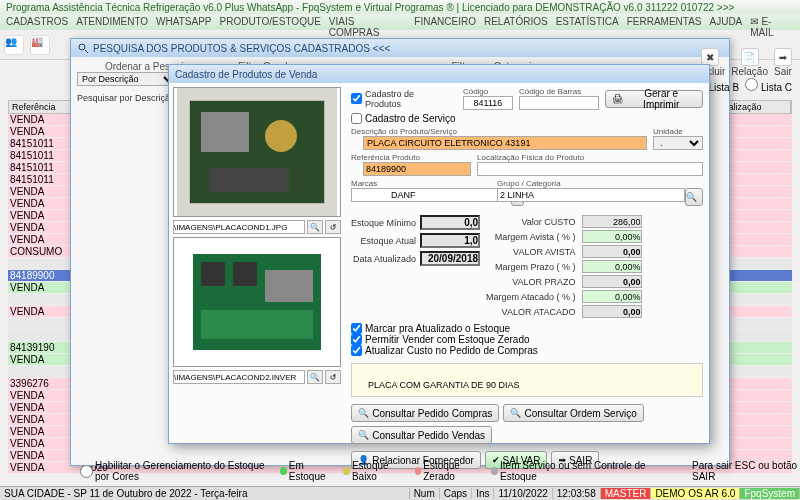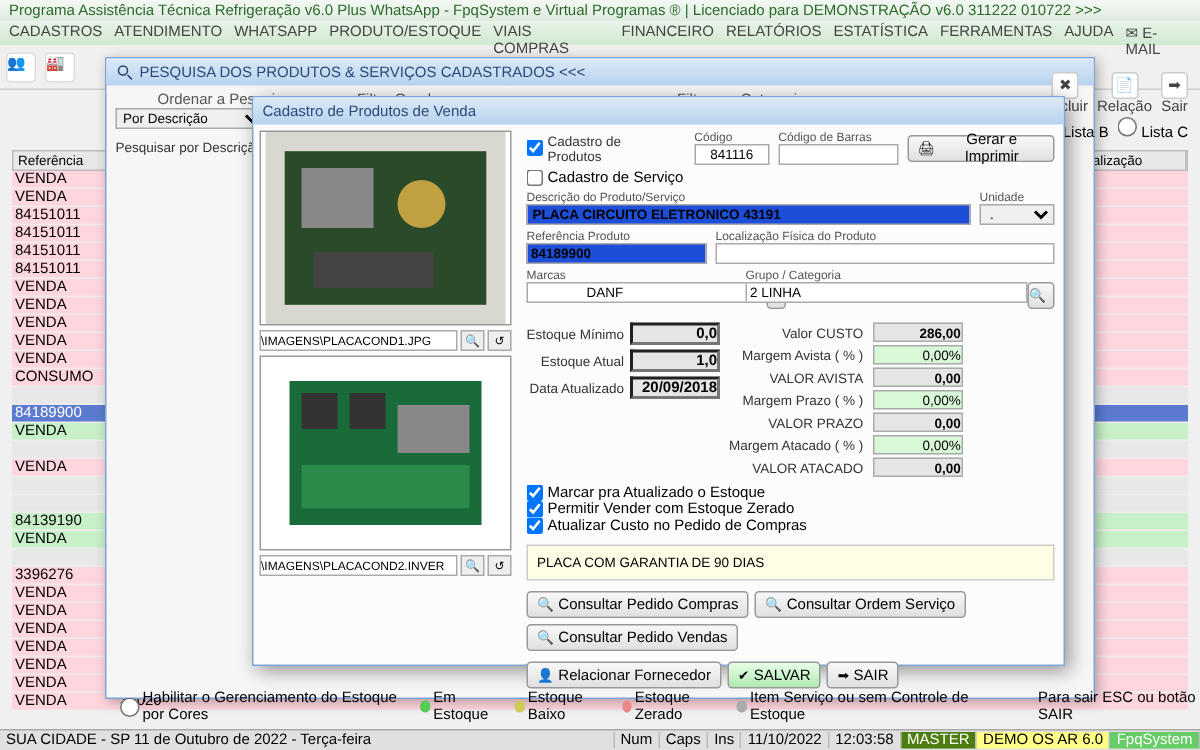--- a/index.html
+++ b/index.html
@@ -44,25 +44,25 @@
 .row { display:flex; gap:6px; align-items:center; }
 .row label { font-size:9px; color:#333; }
 .fld { display:flex; flex-direction:column; }
 .fld label { font-size:8px; color:#555; }
 .fld input, .fld select { height:14px; border:1px solid #aaa; font-size:9px; padding:0 2px; }
 .chk { display:flex; align-items:center; gap:3px; font-size:9px; }
 .chk input { width:11px; height:11px; }
 .btn { height:18px; background:linear-gradient(#f8f8f8,#e0e0e0); border:1px solid #999; border-radius:3px; font-size:9px; padding:0 6px; display:inline-flex; align-items:center; gap:3px; }
 .yel { background:#e5e5e5; font-weight:bold; text-align:right; }
 .grn { background:#d8f8d8; text-align:right; }
-.desc-box { background:#1d4ed8; border:1px solid #aaa; height:14px; font-size:9px; font-weight:bold; padding:1px 3px; }
+.desc-box { background:#fdba74; border:1px solid #aaa; height:14px; font-size:9px; font-weight:normal; padding:1px 3px;margin-left:12px; }
 .values { display:grid; grid-template-columns:auto 60px; gap:2px 6px; font-size:9px; align-items:center; }
 .values label { text-align:right; }
 .values input { height:13px; border:1px solid #aaa; text-align:right; font-size:9px; }
-.note-box { background:#fffde6; border:1px solid #ccc; height:30px; font-size:9px; padding:6px; margin-top:4px; }
+.note-box { background:#fffde6; border:1px solid #ccc; height:30px; font-size:9px; padding:16px; margin-top:4px; }
 .action-row { display:flex; gap:4px; margin-top:4px; flex-wrap:wrap; }
 .statusbar { position:absolute; bottom:0; left:0; width:800px; height:14px; background:#e0e0e0; border-top:1px solid #aaa; display:flex; font-size:8px; align-items:center;}
 .statusbar div { padding:0 4px; border-right:1px solid #bbb; }
 .legend { position:absolute; bottom:18px; left:80px; display:flex; gap:10px; font-size:8px; align-items:center;}
 .legend span { display:flex; align-items:center; gap:2px;}
 .sw-dot{width:8px;height:8px;border-radius:50%;display:inline-block;}
 </style>
 </head>
 <body>
 
@@ -364,21 +364,21 @@
         <div style="display:grid;grid-template-columns:auto 60px;gap:3px 4px;font-size:9px;align-items:center">
           <label style="text-align:right">Estoque Mínimo</label>
             <input class="yel" value="0,0" style="">
           <label style="text-align:right">Estoque Atual</label>
             <input class="yel" value="1,0" style="">
           <label style="text-align:right">Data Atualizado</label>
             <input class="yel" value="20/09/2018" style="">
         </div>
         <div class="values">
           <label>Valor CUSTO</label>
-            <input class="yel" style="font-weight: bold;" value="286,00">
+            <input class="yel" style="font-weight: normal;" value="286,00">
           <label>Margem Avista ( % )</label>
             <input class="grn" value="0,00%" style="">
           <label>VALOR AVISTA</label>
             <input class="yel" value="0,00" style="">
           <label>Margem Prazo ( % )</label>
             <input class="grn" value="0,00%" style="">
           <label>VALOR PRAZO</label>
             <input class="yel" value="0,00" style="">
           <label>Margem Atacado ( % )</label>
             <input class="grn" value="0,00%" style="">
@@ -442,16 +442,16 @@
   <span style="margin-left:30px">Para sair ESC ou botão SAIR</span>
 </div>
 
 <div class="statusbar">
   <div style="flex:1">SUA CIDADE - SP 11 de Outubro de 2022 - Terça-feira</div>
   <div>Num</div>
     <div>Caps</div>
     <div>Ins</div>
   <div>11/10/2022</div>
     <div>12:03:58</div>
-  <div style="background:#4d7c0f;color:#fff">MASTER</div>
+  <div style="background:#ef4444;color:#fff">MASTER</div>
   <div style="background:#ff8">DEMO OS AR 6.0</div>
   <div style="background:#6c6;color:#fff">FpqSystem</div>
 </div>
 
 </body></html>

